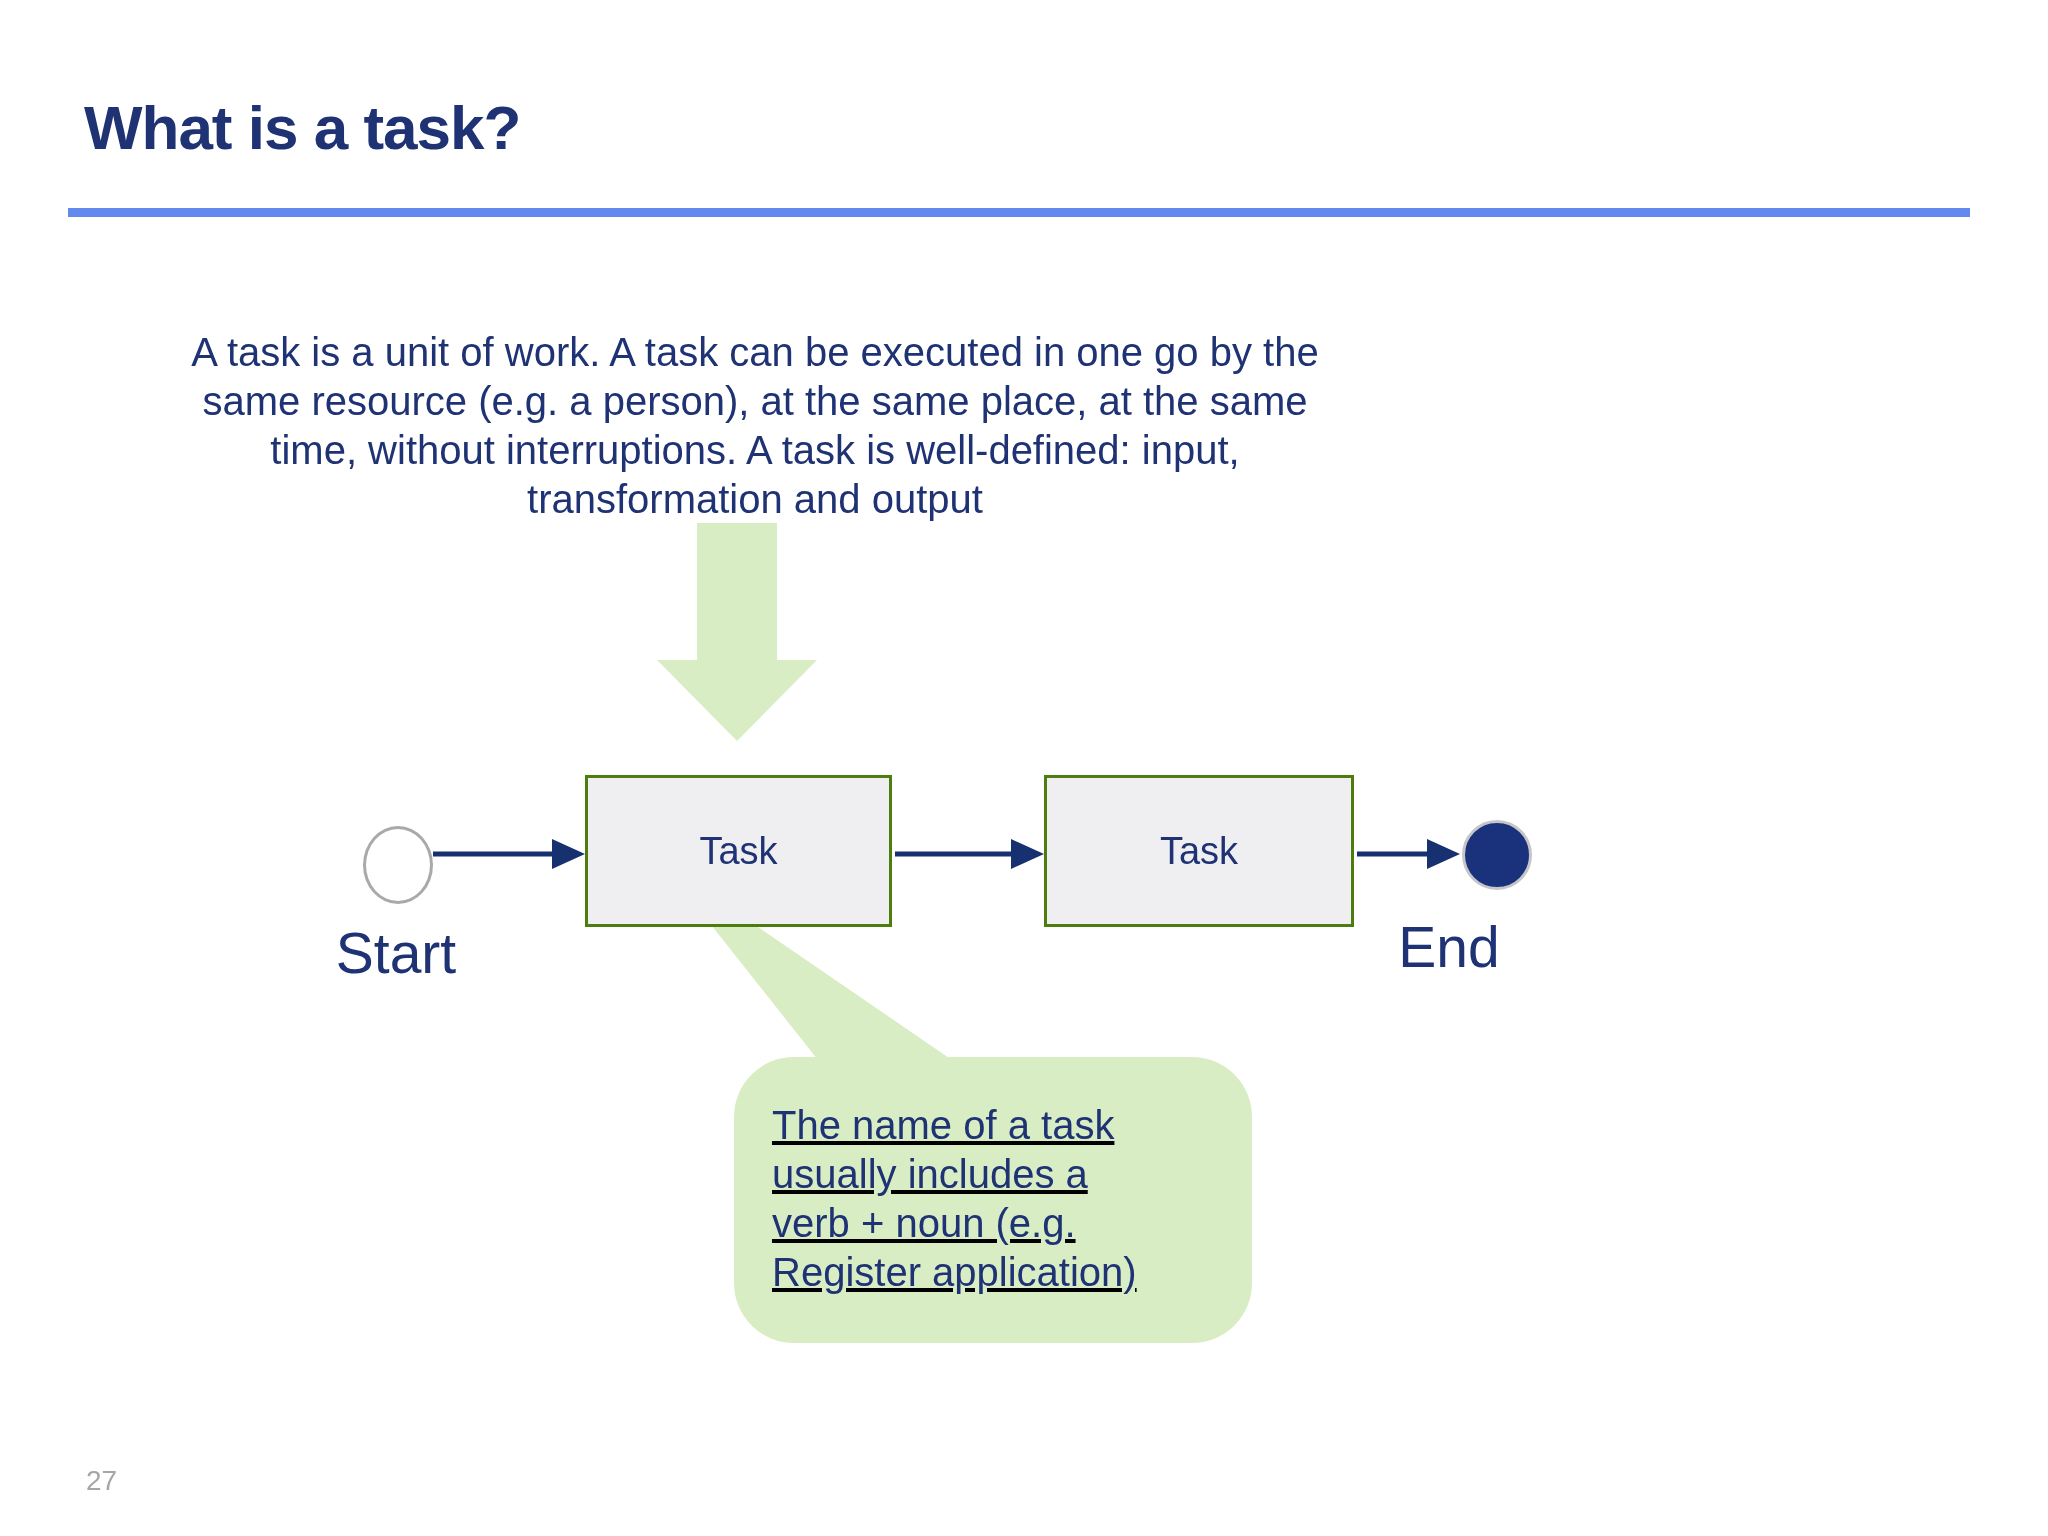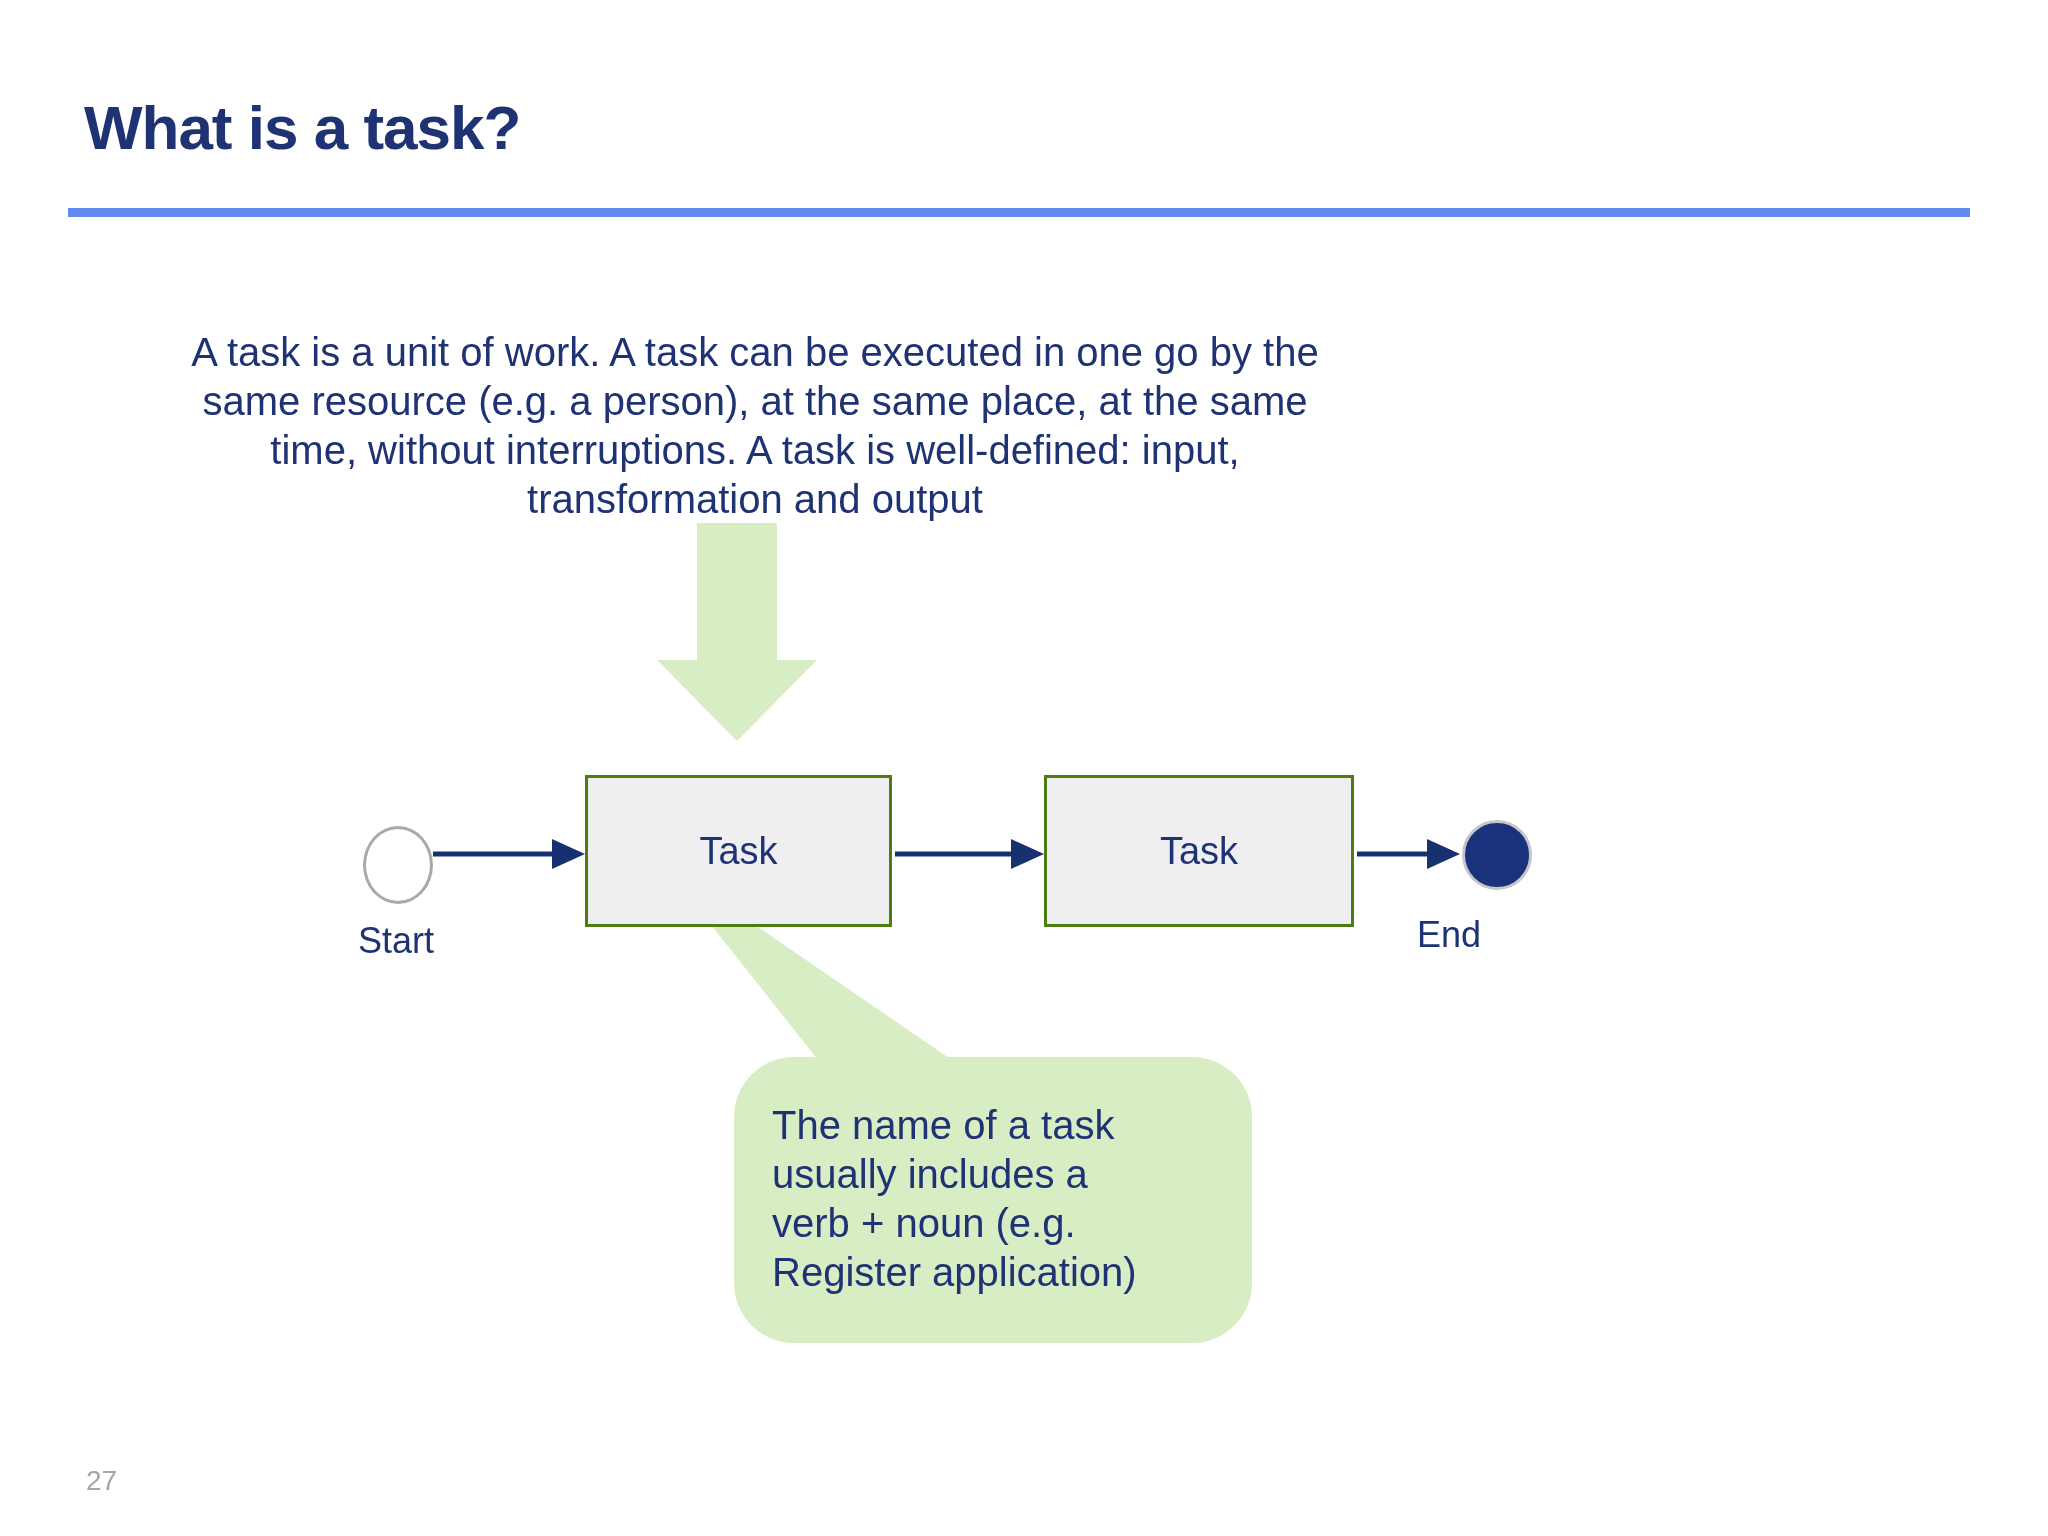--- a/index.html
+++ b/index.html
@@ -77,38 +77,39 @@
     top: 820px;
     width: 70px;
     height: 70px;
     border-radius: 50%;
     background: #1A327B;
     border: 3px solid #C6C6CA;
     z-index: 2;
     box-sizing: border-box;
   }
   .event-label {
-    font-size: 36px;
+    font-size: 57px;
     color: #1E3274;
     text-align: center;
     width: 180px;
     z-index: 2;
   }
   .start-label { left: 306px; top: 920px; }
   .end-label { left: 1359px; top: 914px; }
   .callout-bubble {
     left: 734px;
     top: 1057px;
     width: 518px;
     height: 286px;
     border-radius: 60px;
     background: #D9EDC5;
     z-index: 2;
     box-sizing: border-box;
     padding: 44px 30px 10px 38px;
+    text-decoration: underline;
   }
   .callout-text {
     font-size: 40px;
     line-height: 49px;
     color: #1E3274;
     white-space: pre-line;
   }
   .page-number {
     left: 62px;
     top: 1465px;

